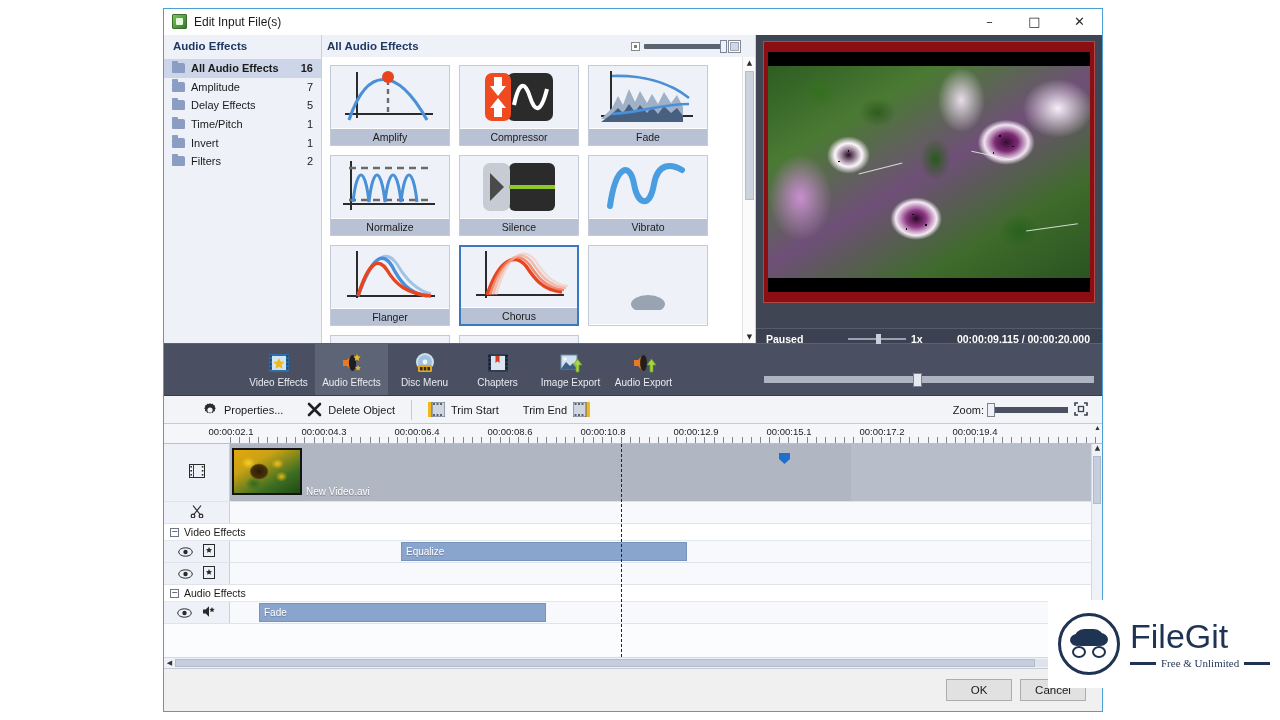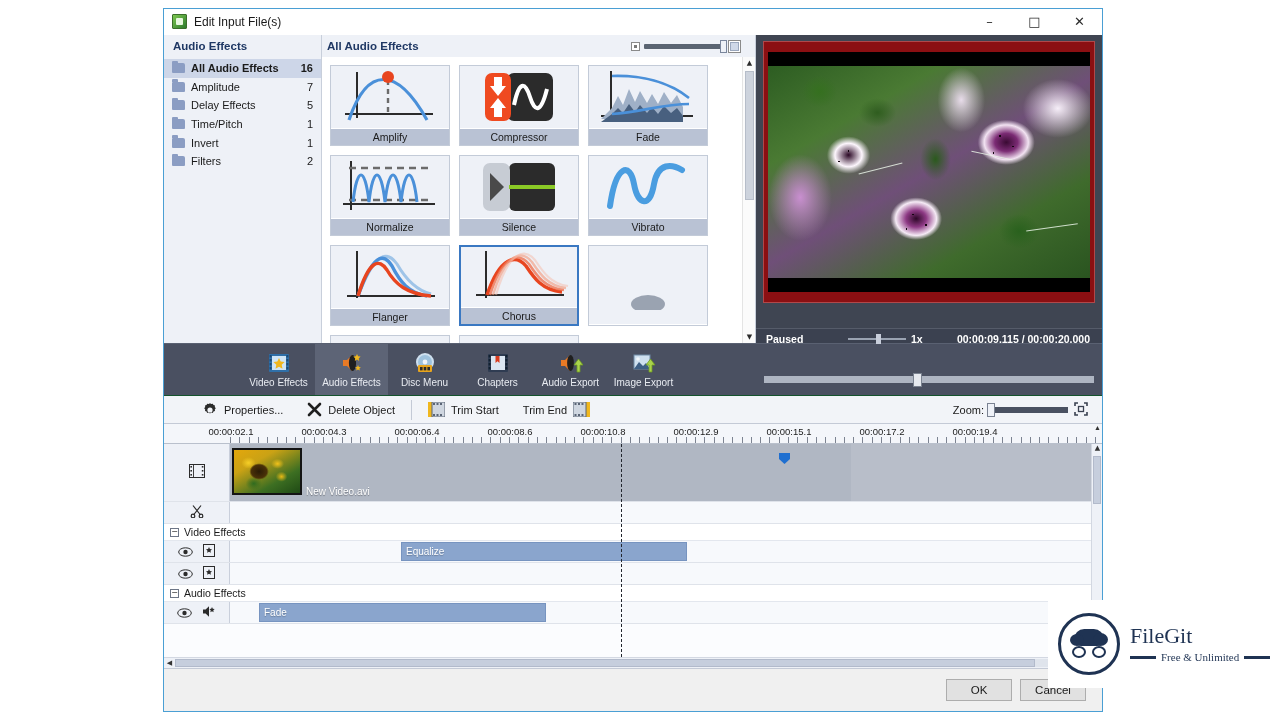--- a/index.html
+++ b/index.html
@@ -364,21 +364,21 @@
     position:absolute; top:0; left:4px; width:30px; height:17px; background:#1f3353;
     border-radius: 12px 12px 8px 8px;
   }
   .wm-cloud::before{content:"";position:absolute;left:-4px;top:5px;width:14px;height:12px;background:#1f3353;border-radius:50%;}
   .wm-cloud::after{content:"";position:absolute;right:-4px;top:4px;width:15px;height:13px;background:#1f3353;border-radius:50%;}
   .wm-loop { position:absolute; bottom:0; left:2px; width:34px; height:13px; }
   .wm-loop i { position:absolute; width:14px; height:12px; border:2.5px solid #1f3353; border-radius:50%; }
   .wm-loop i:first-child { left:0; }
   .wm-loop i:last-child { right:0; }
   .wm-text { display:flex; flex-direction:column; }
-  .wm-name { font-family:Liberation Serif, serif; font-size: 22px; color:#1f3353; line-height:1; }
+  .wm-name { font-family:Liberation Sans, sans-serif; font-size: 34px; color:#1f3353; line-height:1; }
   .wm-tag { display:flex; align-items:center; gap:5px; margin-top:4px; }
   .wm-rule { height:3px; width:26px; background:#1f3353; }
   .wm-sub { font-family:"Liberation Serif", serif; font-size:11px; color:#1f3353; }
 </style>
 </head>
 <body>
 
 <div id="root">
 
   <div class="window">
@@ -755,38 +755,38 @@
               </g>
             <path d="M9.5 5 h4 v7 l-2 -1.8 l-2 1.8 z" fill="#d93b1e"></path>
           </svg>
         </span>
         <span>Chapters</span>
       </div>
 
       <div class="tab">
         <span class="tab-ico">
           <svg width="24" height="24" viewBox="0 0 24 24">
-            <path d="M2 9 h4 l5 -5 v16 l-5 -5 h-4 z" fill="#e87a26"></path>
-            <ellipse cx="11.5" cy="12" rx="3.4" ry="8" fill="#1f1f1f"></ellipse>
-            <path d="M18 21 v-7 h-3 l4.5 -6 l4.5 6 h-3 v7 z" fill="#a9d34b" stroke="#6f9a22" stroke-width=".8"></path>
-          </svg>
-        </span>
-        <span>Audio Export</span>
-      </div>
-
-      <div class="tab">
-        <span class="tab-ico">
-          <svg width="24" height="24" viewBox="0 0 24 24">
             <rect x="2" y="4" width="16" height="14" fill="#cfe0ef" stroke="#6f8aa6" stroke-width="1"></rect>
             <path d="M2 18 l5 -7 l4 4 l3 -3 l4 6 z" fill="#3e5f85"></path>
             <circle cx="6" cy="8" r="1.8" fill="#f2f7fb"></circle>
             <path d="M17 21 v-7 h-3 l4.5 -6 l4.5 6 h-3 v7 z" fill="#a9d34b" stroke="#6f9a22" stroke-width=".8"></path>
           </svg>
         </span>
         <span>Image Export</span>
+      </div>
+
+      <div class="tab">
+        <span class="tab-ico">
+          <svg width="24" height="24" viewBox="0 0 24 24">
+            <path d="M2 9 h4 l5 -5 v16 l-5 -5 h-4 z" fill="#e87a26"></path>
+            <ellipse cx="11.5" cy="12" rx="3.4" ry="8" fill="#1f1f1f"></ellipse>
+            <path d="M18 21 v-7 h-3 l4.5 -6 l4.5 6 h-3 v7 z" fill="#a9d34b" stroke="#6f9a22" stroke-width=".8"></path>
+          </svg>
+        </span>
+        <span>Audio Export</span>
       </div>
     </div>
 
     <div class="edit-toolbar">
       <div class="tool-item">
         <svg width="16" height="16" viewBox="0 0 16 16">
           <path d="M8 1.2 l1.3 .9 l1.5 -.4 l.7 1.4 l1.5 .5 l-.2 1.5 l1 1.2 l-1 1.2 l.2 1.5 l-1.5 .5 l-.7 1.4 l-1.5 -.4 l-1.3 .9 l-1.3 -.9 l-1.5 .4 l-.7 -1.4 l-1.5 -.5 l.2 -1.5 l-1 -1.2 l1 -1.2 l-.2 -1.5 l1.5 -.5 l.7 -1.4 l1.5 .4 z" fill="#2b2b2b"></path>
           <circle cx="8" cy="8" r="2.6" fill="#f2f4f8"></circle>
         </svg>
         <span>Properties...</span>

